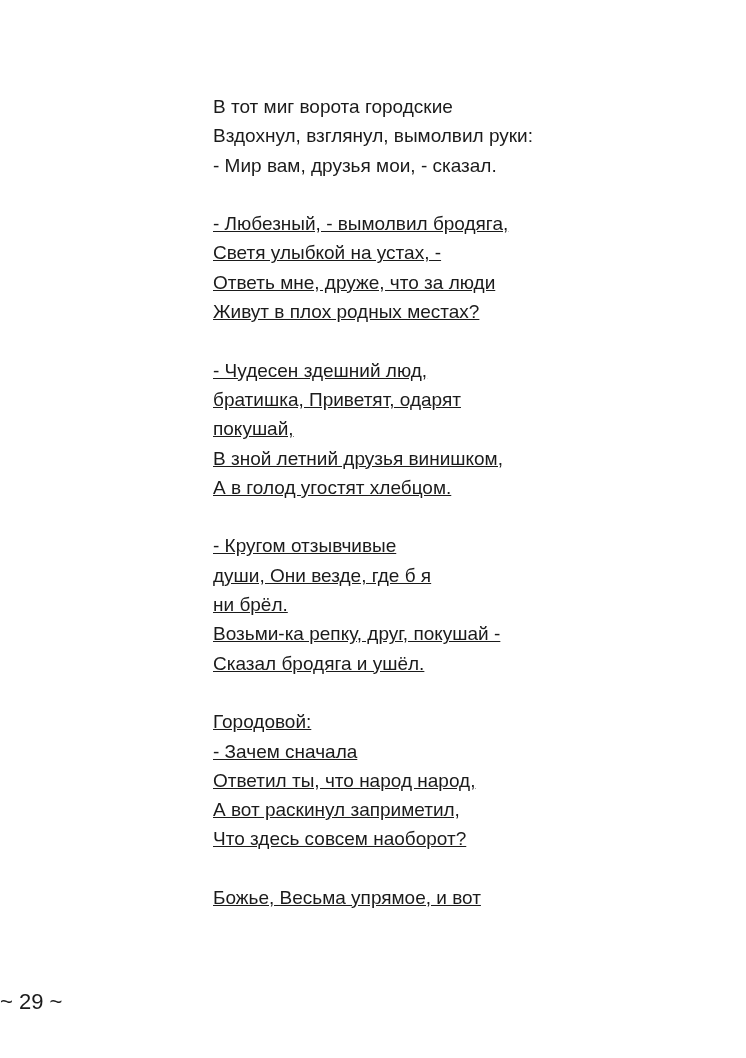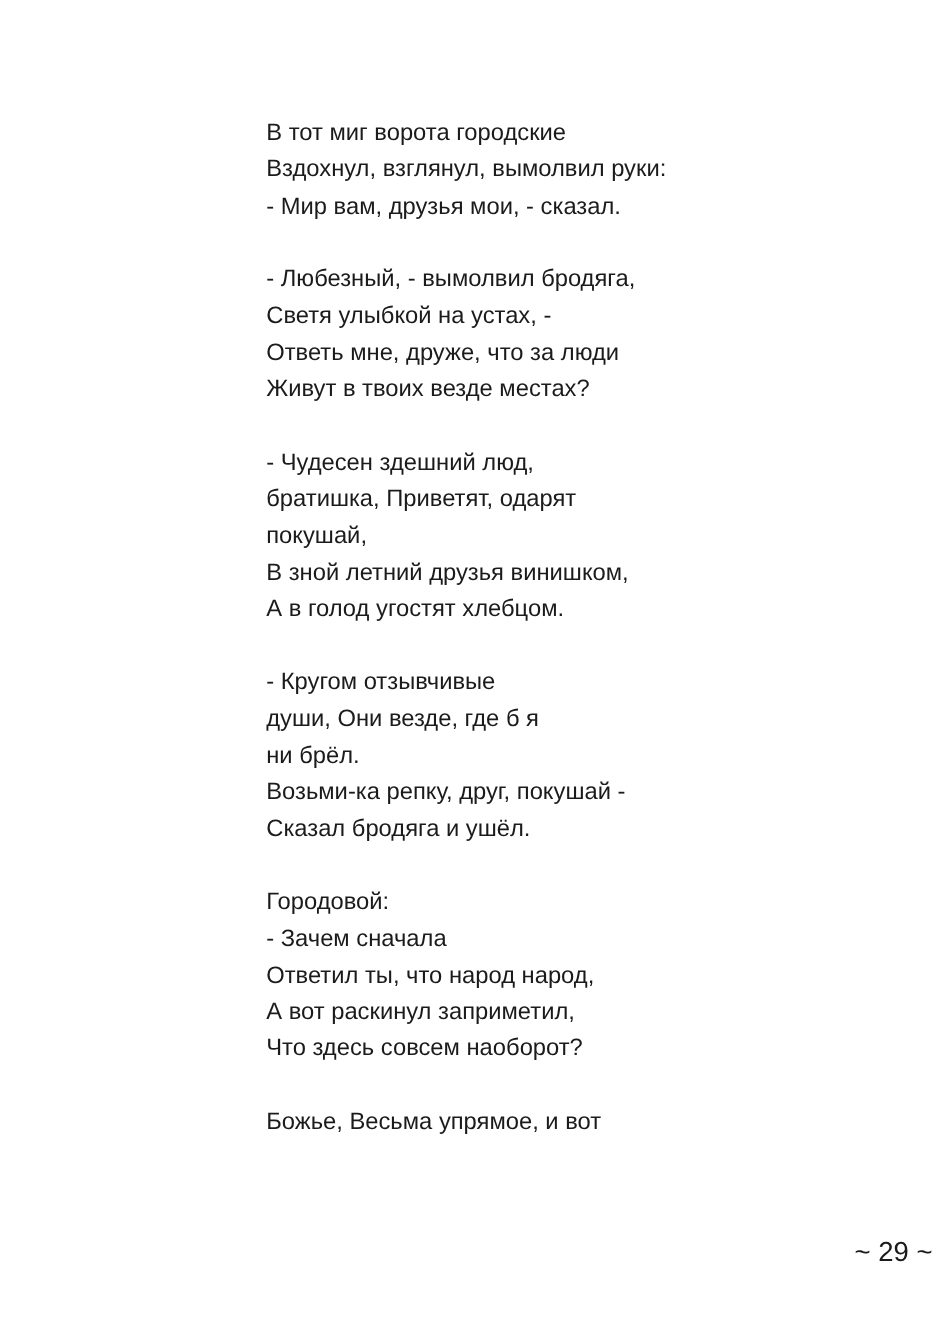--- a/index.html
+++ b/index.html
@@ -25,50 +25,51 @@
     left: 213px;
     top: 92px;
     width: 400px;
     font-size: 19px;
     line-height: 29.3px;
     color: #1b1b1b;
     white-space: nowrap;
   }
   .stanza + .stanza {
     margin-top: 29.3px;
+    text-decoration: underline;
   }
   .line {
     height: 29.3px;
   }
   .page-number {
     position: absolute;
     top: 989px;
     left: 0;
     width: 746px;
-    text-align: right;
+    text-align: left;
     font-size: 22px;
     line-height: 26px;
     color: #1b1b1b;
   }
 </style>
 </head>
 <body>
 
 <div class="page">
   <div class="poem" id="poem">
       <div class="stanza">
         <div class="line">В тот миг ворота городские</div>
         <div class="line">Вздохнул, взглянул, вымолвил руки:</div>
         <div class="line">- Мир вам, друзья мои, - сказал.</div>
       </div>
       <div class="stanza">
         <div class="line">- Любезный, - вымолвил бродяга,</div>
         <div class="line">Светя улыбкой на устах, -</div>
         <div class="line">Ответь мне, друже, что за люди</div>
-        <div class="line">Живут в твоих везде местах?</div>
+        <div class="line">Живут в плох родных местах?</div>
       </div>
       <div class="stanza">
         <div class="line">- Чудесен здешний люд,</div>
         <div class="line">братишка, Приветят, одарят</div>
         <div class="line">покушай,</div>
         <div class="line">В зной летний друзья винишком,</div>
         <div class="line">А в голод угостят хлебцом.</div>
       </div>
       <div class="stanza">
         <div class="line">- Кругом отзывчивые</div>

